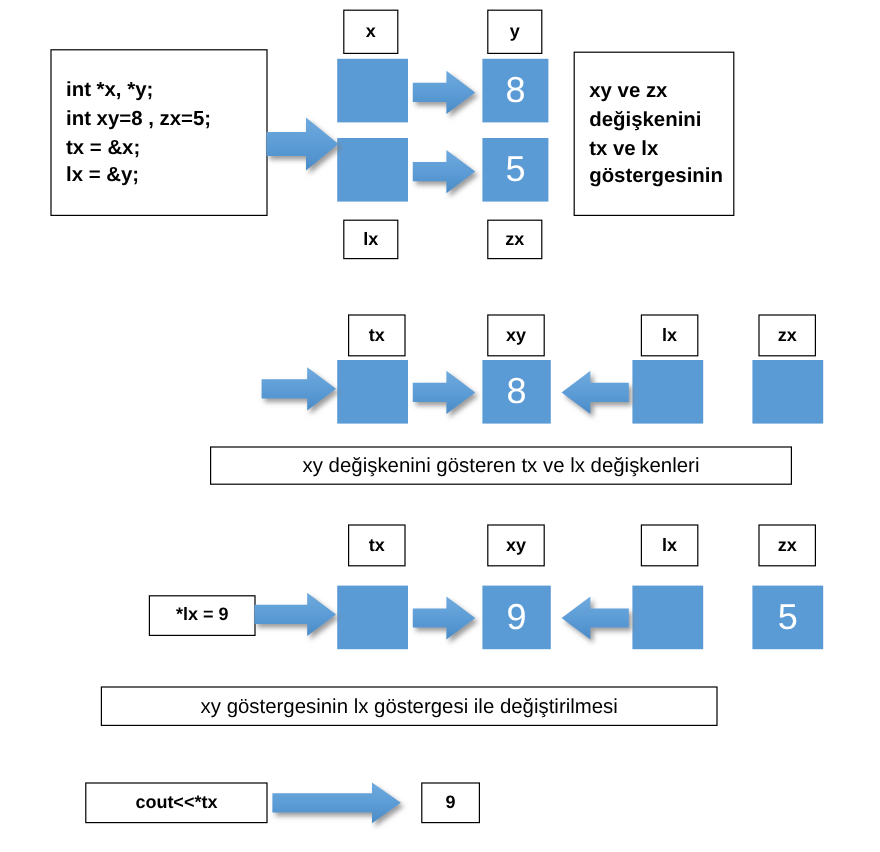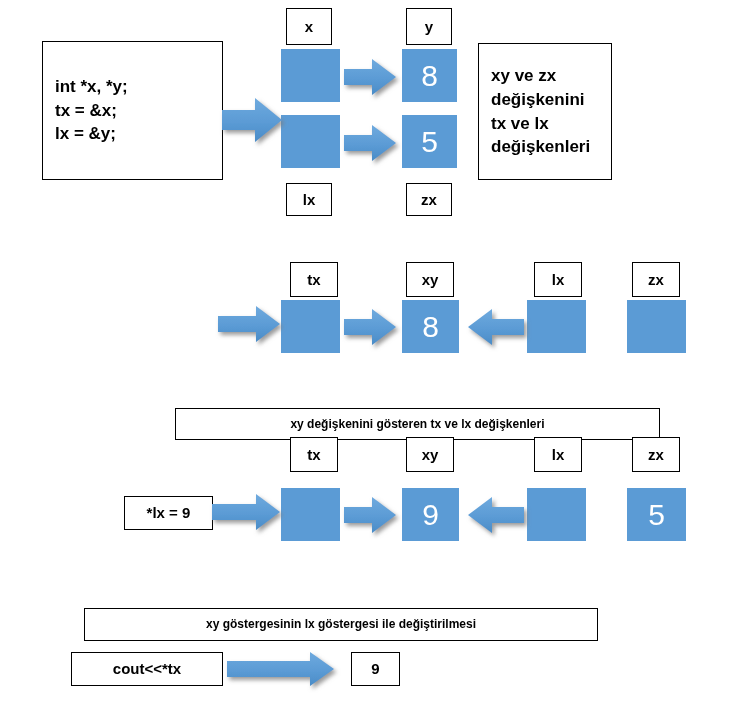--- a/index.html
+++ b/index.html
@@ -53,25 +53,24 @@
     flex-direction: column;
     align-items: flex-start;
     justify-content: center;
     padding: 6px 12px;
     font-size: 17px;
     font-weight: bold;
   }
   .codebox .line { display: block; white-space: nowrap; margin: 3px 0; }
 
   .captionbox {
-    font-size: 12px;
-    font-weight: bold;
+    font-size: 17px;
+    font-weight: normal;
     padding: 0 10px;
     white-space: nowrap;
-    margin-top: 36px;
   }
 
   .smallbox {
     font-size: 15px;
     font-weight: bold;
     white-space: nowrap;
   }
 
   
   .arrow { position: absolute; }
@@ -81,41 +80,42 @@
 <body>
 
 <div id="canvas">
 
   <div class="abs wbox tag" style="left:286px; top:8px; width:46px; height:37px;">x</div>
 
   <div class="abs wbox tag" style="left:406px; top:8px; width:46px; height:37px;">y</div>
 
   <div class="abs wbox codebox" style="left:42px; top:41px; width:181px; height:139px;">
     <span class="line">int *x, *y;</span>
+    <span class="line">int xy=8 , zx=5;</span>
     <span class="line">tx = &amp;x;</span>
     <span class="line">lx = &amp;y;</span>
   </div>
 
   <div class="abs cell" style="left:281px; top:49px; width:59px; height:53px;"></div>
 
   <div class="abs cell" style="left:402px; top:49px; width:55px; height:53px;">8</div>
 
   <div class="abs cell" style="left:281px; top:115px; width:59px; height:53px;"></div>
 
   <div class="abs cell" style="left:402px; top:115px; width:55px; height:53px;">5</div>
 
   <div class="abs wbox tag" style="left:286px; top:183px; width:46px; height:33px;">lx</div>
 
   <div class="abs wbox tag" style="left:406px; top:183px; width:46px; height:33px;">zx</div>
 
   <div class="abs wbox codebox" style="left:478px; top:43px; width:134px; height:137px;">
     <span class="line">xy ve zx</span>
     <span class="line">değişkenini</span>
     <span class="line">tx ve lx</span>
-    <span class="line">değişkenleri</span>
+    <span class="line">göstergesinin</span>
   </div>
 
   <div class="arrow" style="left:222px; top:98px;">
     <svg width="62" height="52" viewBox="0 0 62 52">
       <defs>
         <linearGradient id="ag1" x1="0" y1="0" x2="0" y2="1">
           <stop offset="0%" stop-color="#6FAADE"></stop>
           <stop offset="55%" stop-color="#5B9BD5"></stop>
           <stop offset="100%" stop-color="#4A8CC7"></stop>
         </linearGradient>

